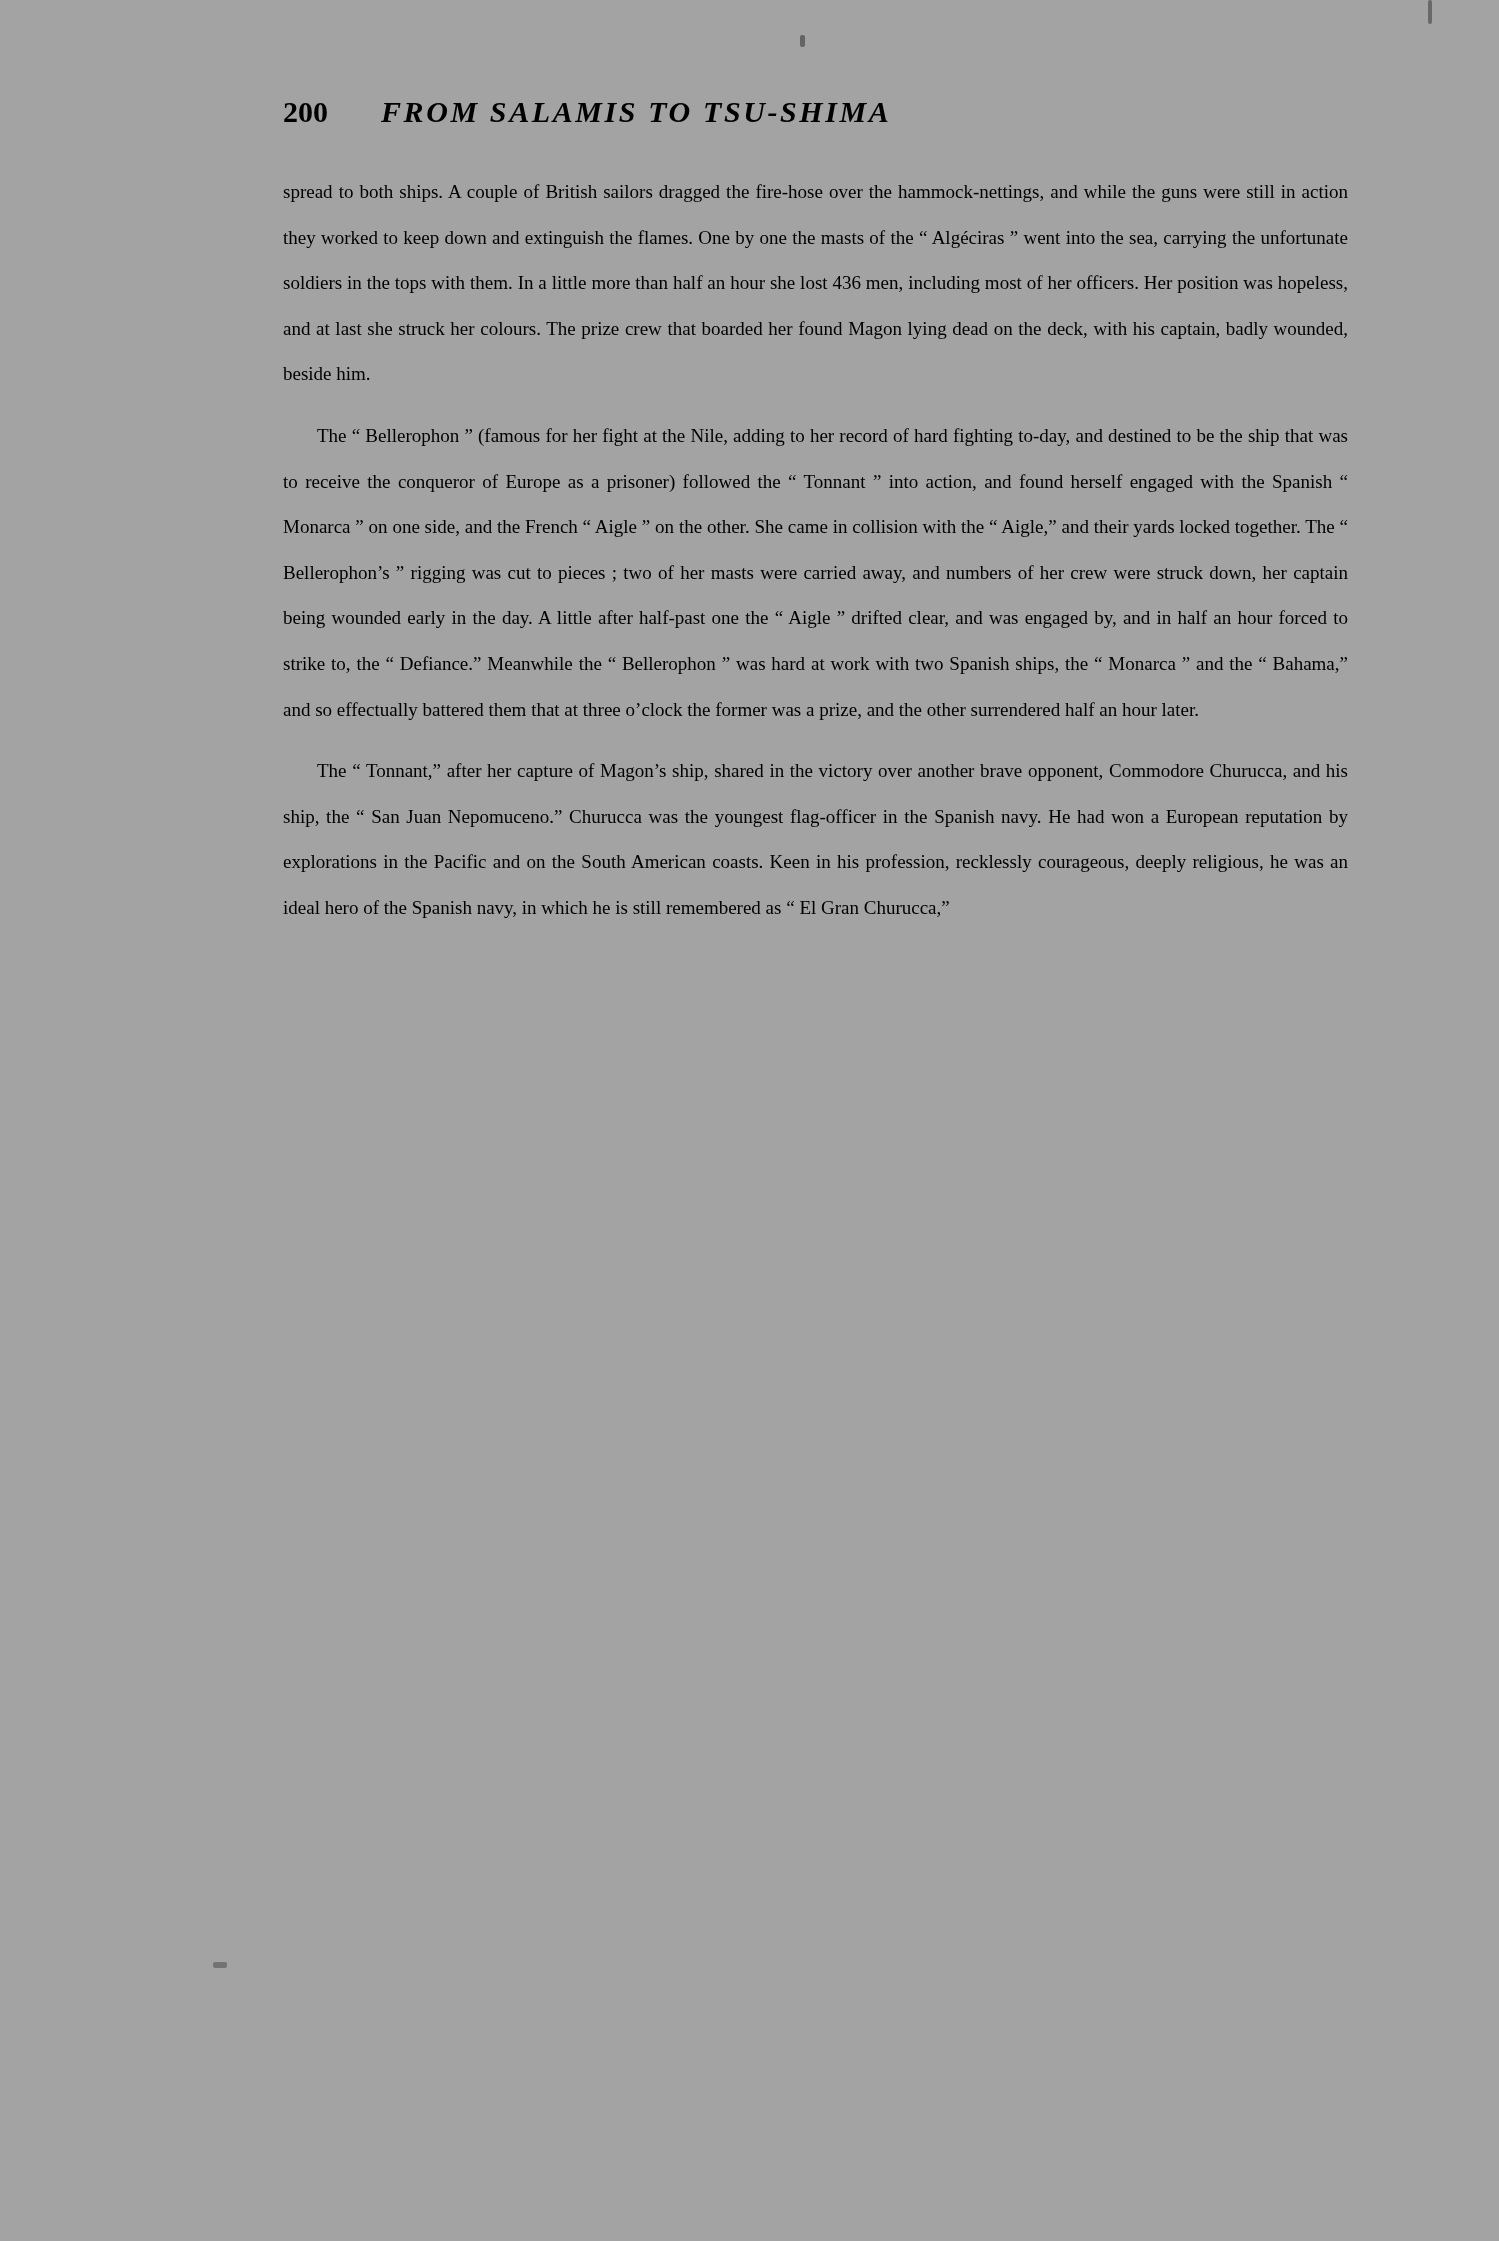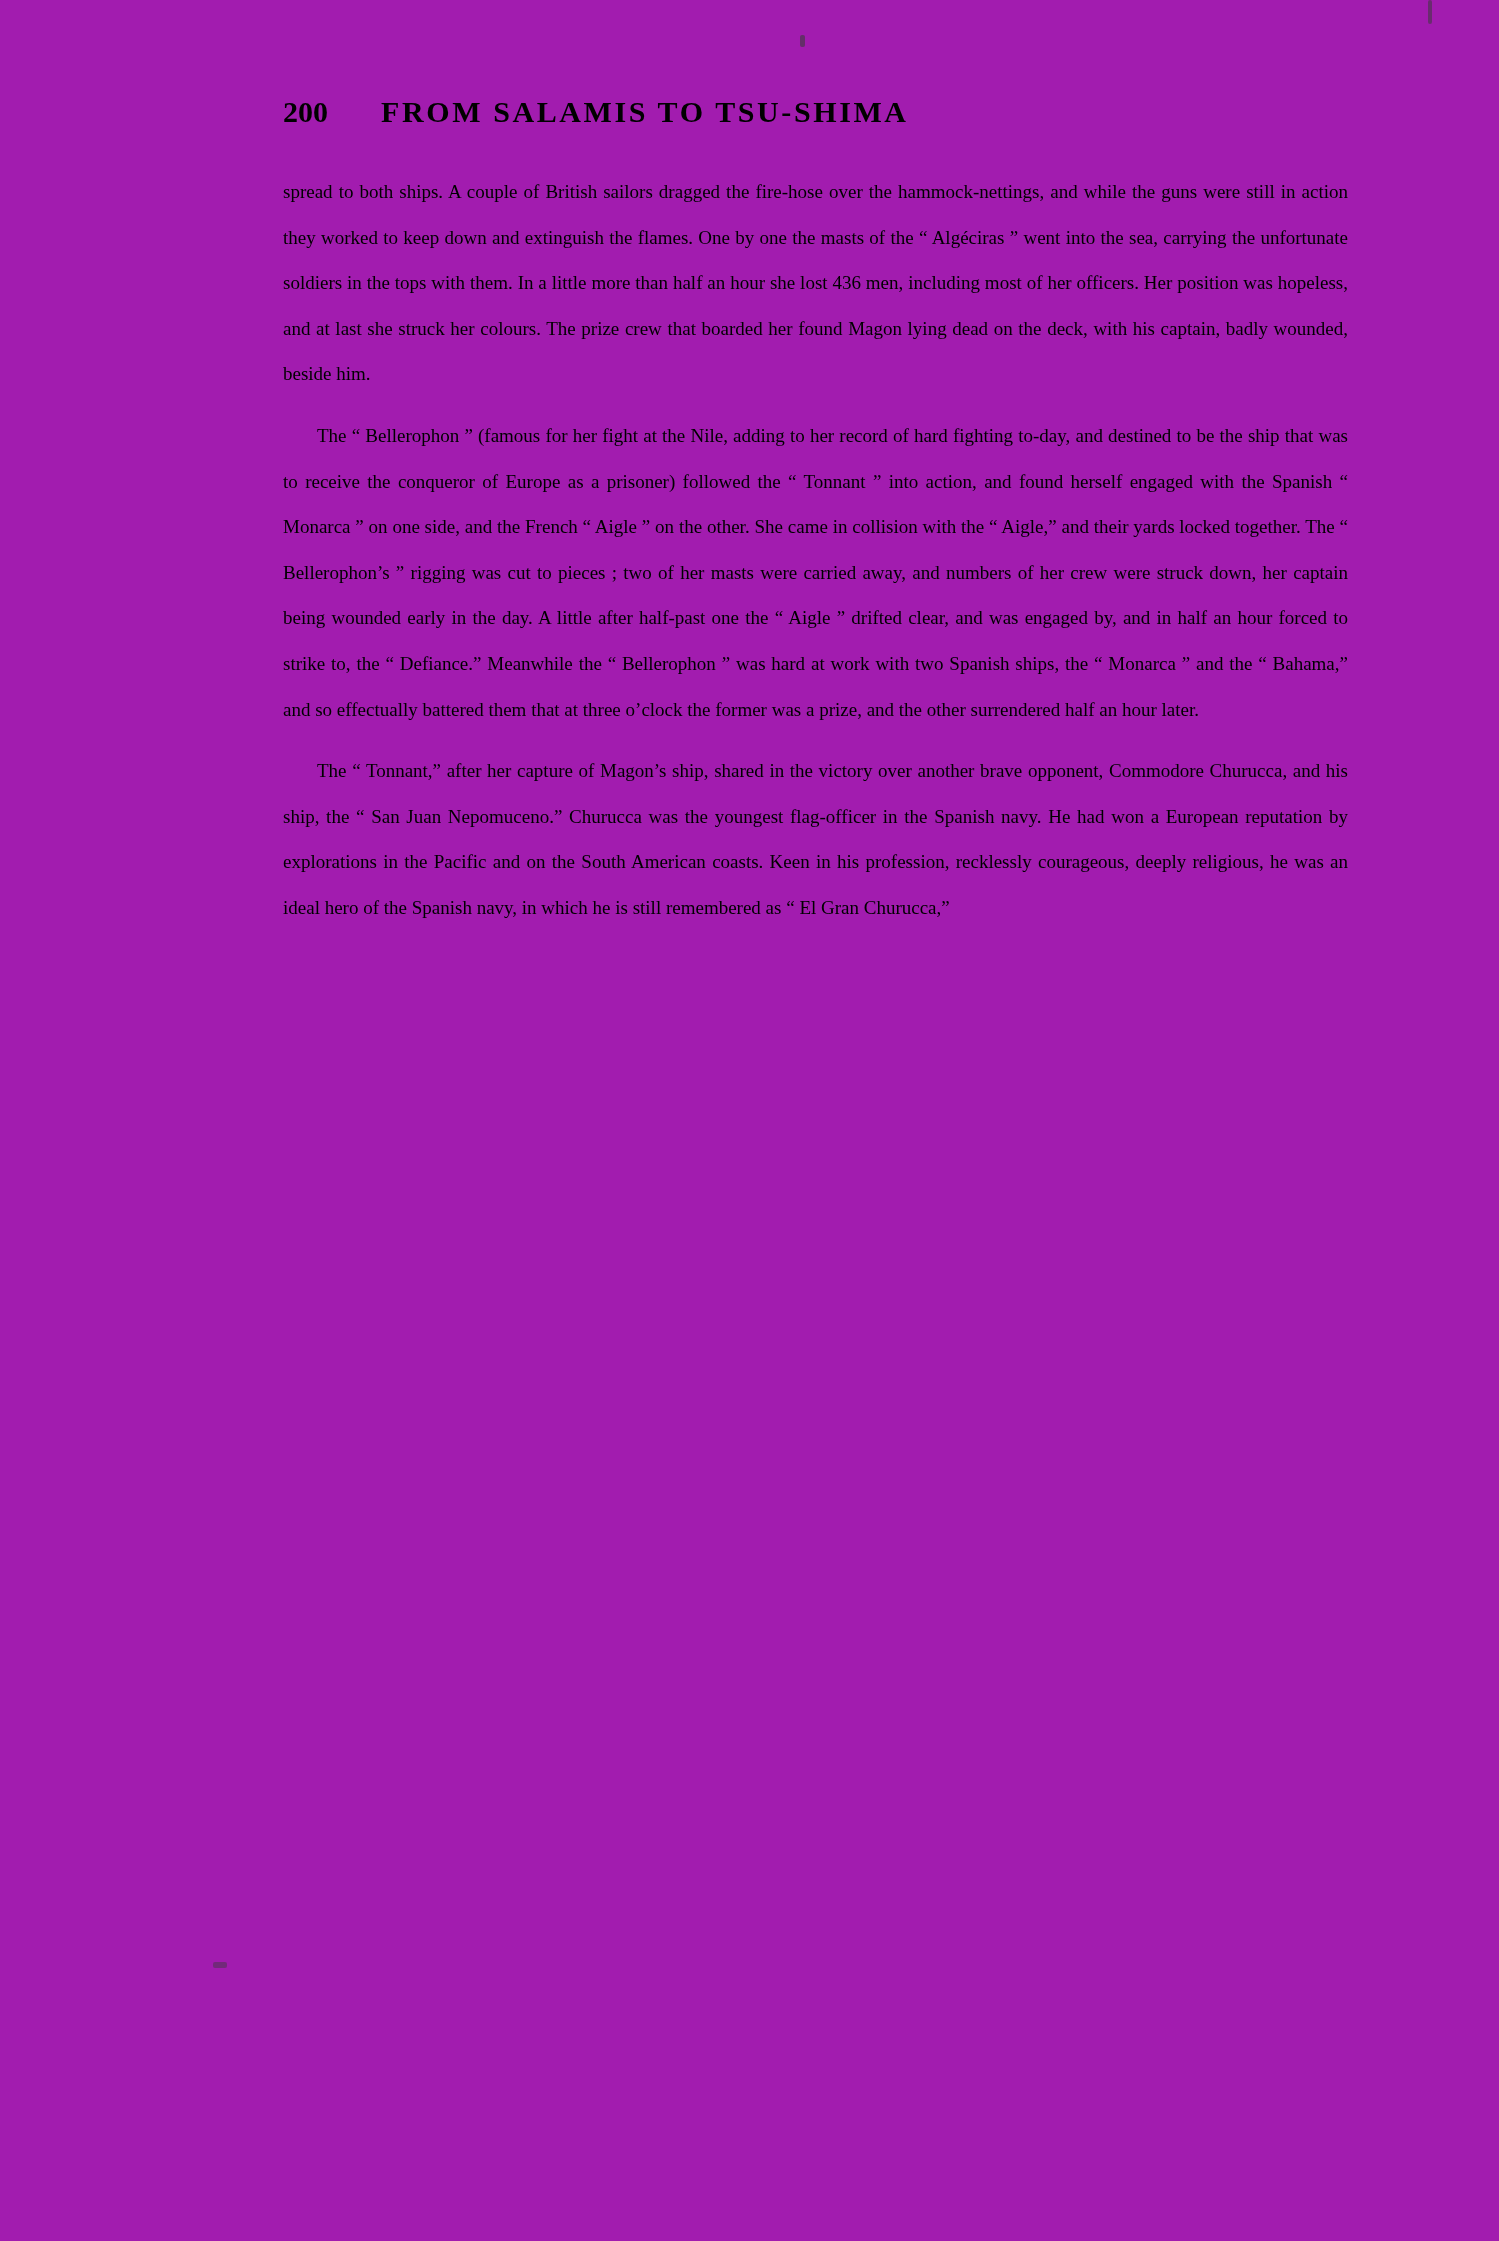--- a/index.html
+++ b/index.html
@@ -13,21 +13,21 @@
     position: relative;
     font-family: "Liberation Serif", serif;
     color: #000000;
     overflow: hidden;
   }
   .page {
     position: absolute;
     left: 0; top: 0;
     width: 1499px;
     height: 2241px;
-    background: #a21caf;
+    background: #a3a3a3;
   }
   .content {
     position: absolute;
     left: 283px;
     top: 95px;
     width: 1090px;
   }
   .header {
     display: flex;
     align-items: baseline;
@@ -40,20 +40,21 @@
     font-weight: bold;
     width: 98px;
     flex: 0 0 98px;
     letter-spacing: 0px;
   }
   .running-head {
     font-size: 30px;
     font-weight: bold;
     letter-spacing: 2.6px;
     white-space: nowrap;
+    font-style: italic;
   }
   .body-text {
     font-size: 19px;
     line-height: 45.6px;
     text-align: justify;
     text-justify: inter-word;
     width: 1065px;
     -webkit-hyphens: none;
     hyphens: none;
     font-family: Liberation Serif, serif;

